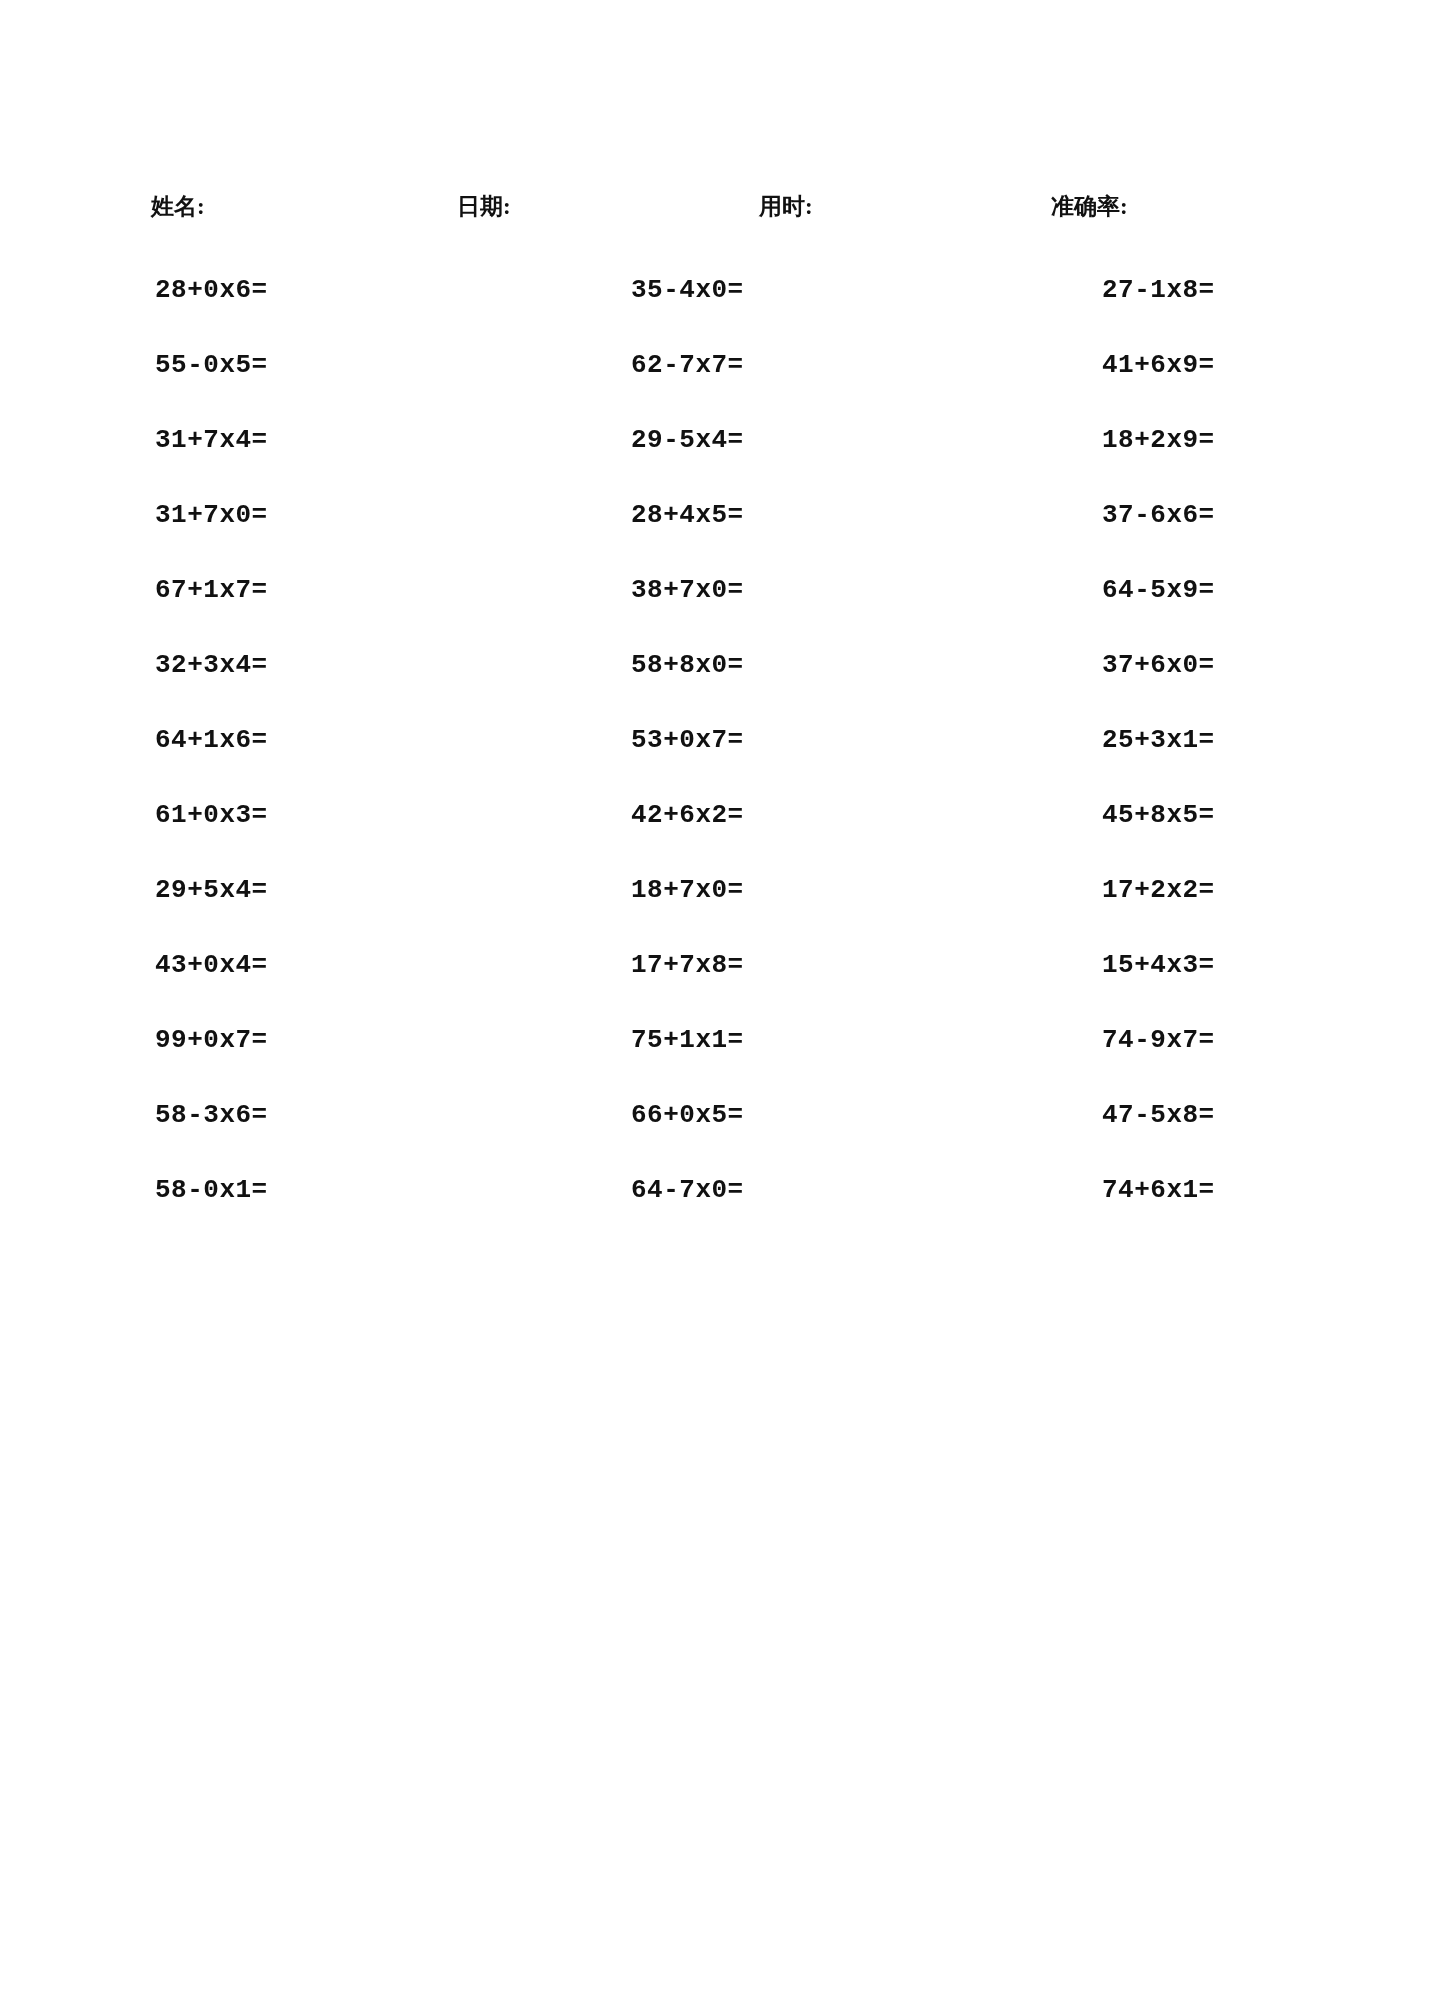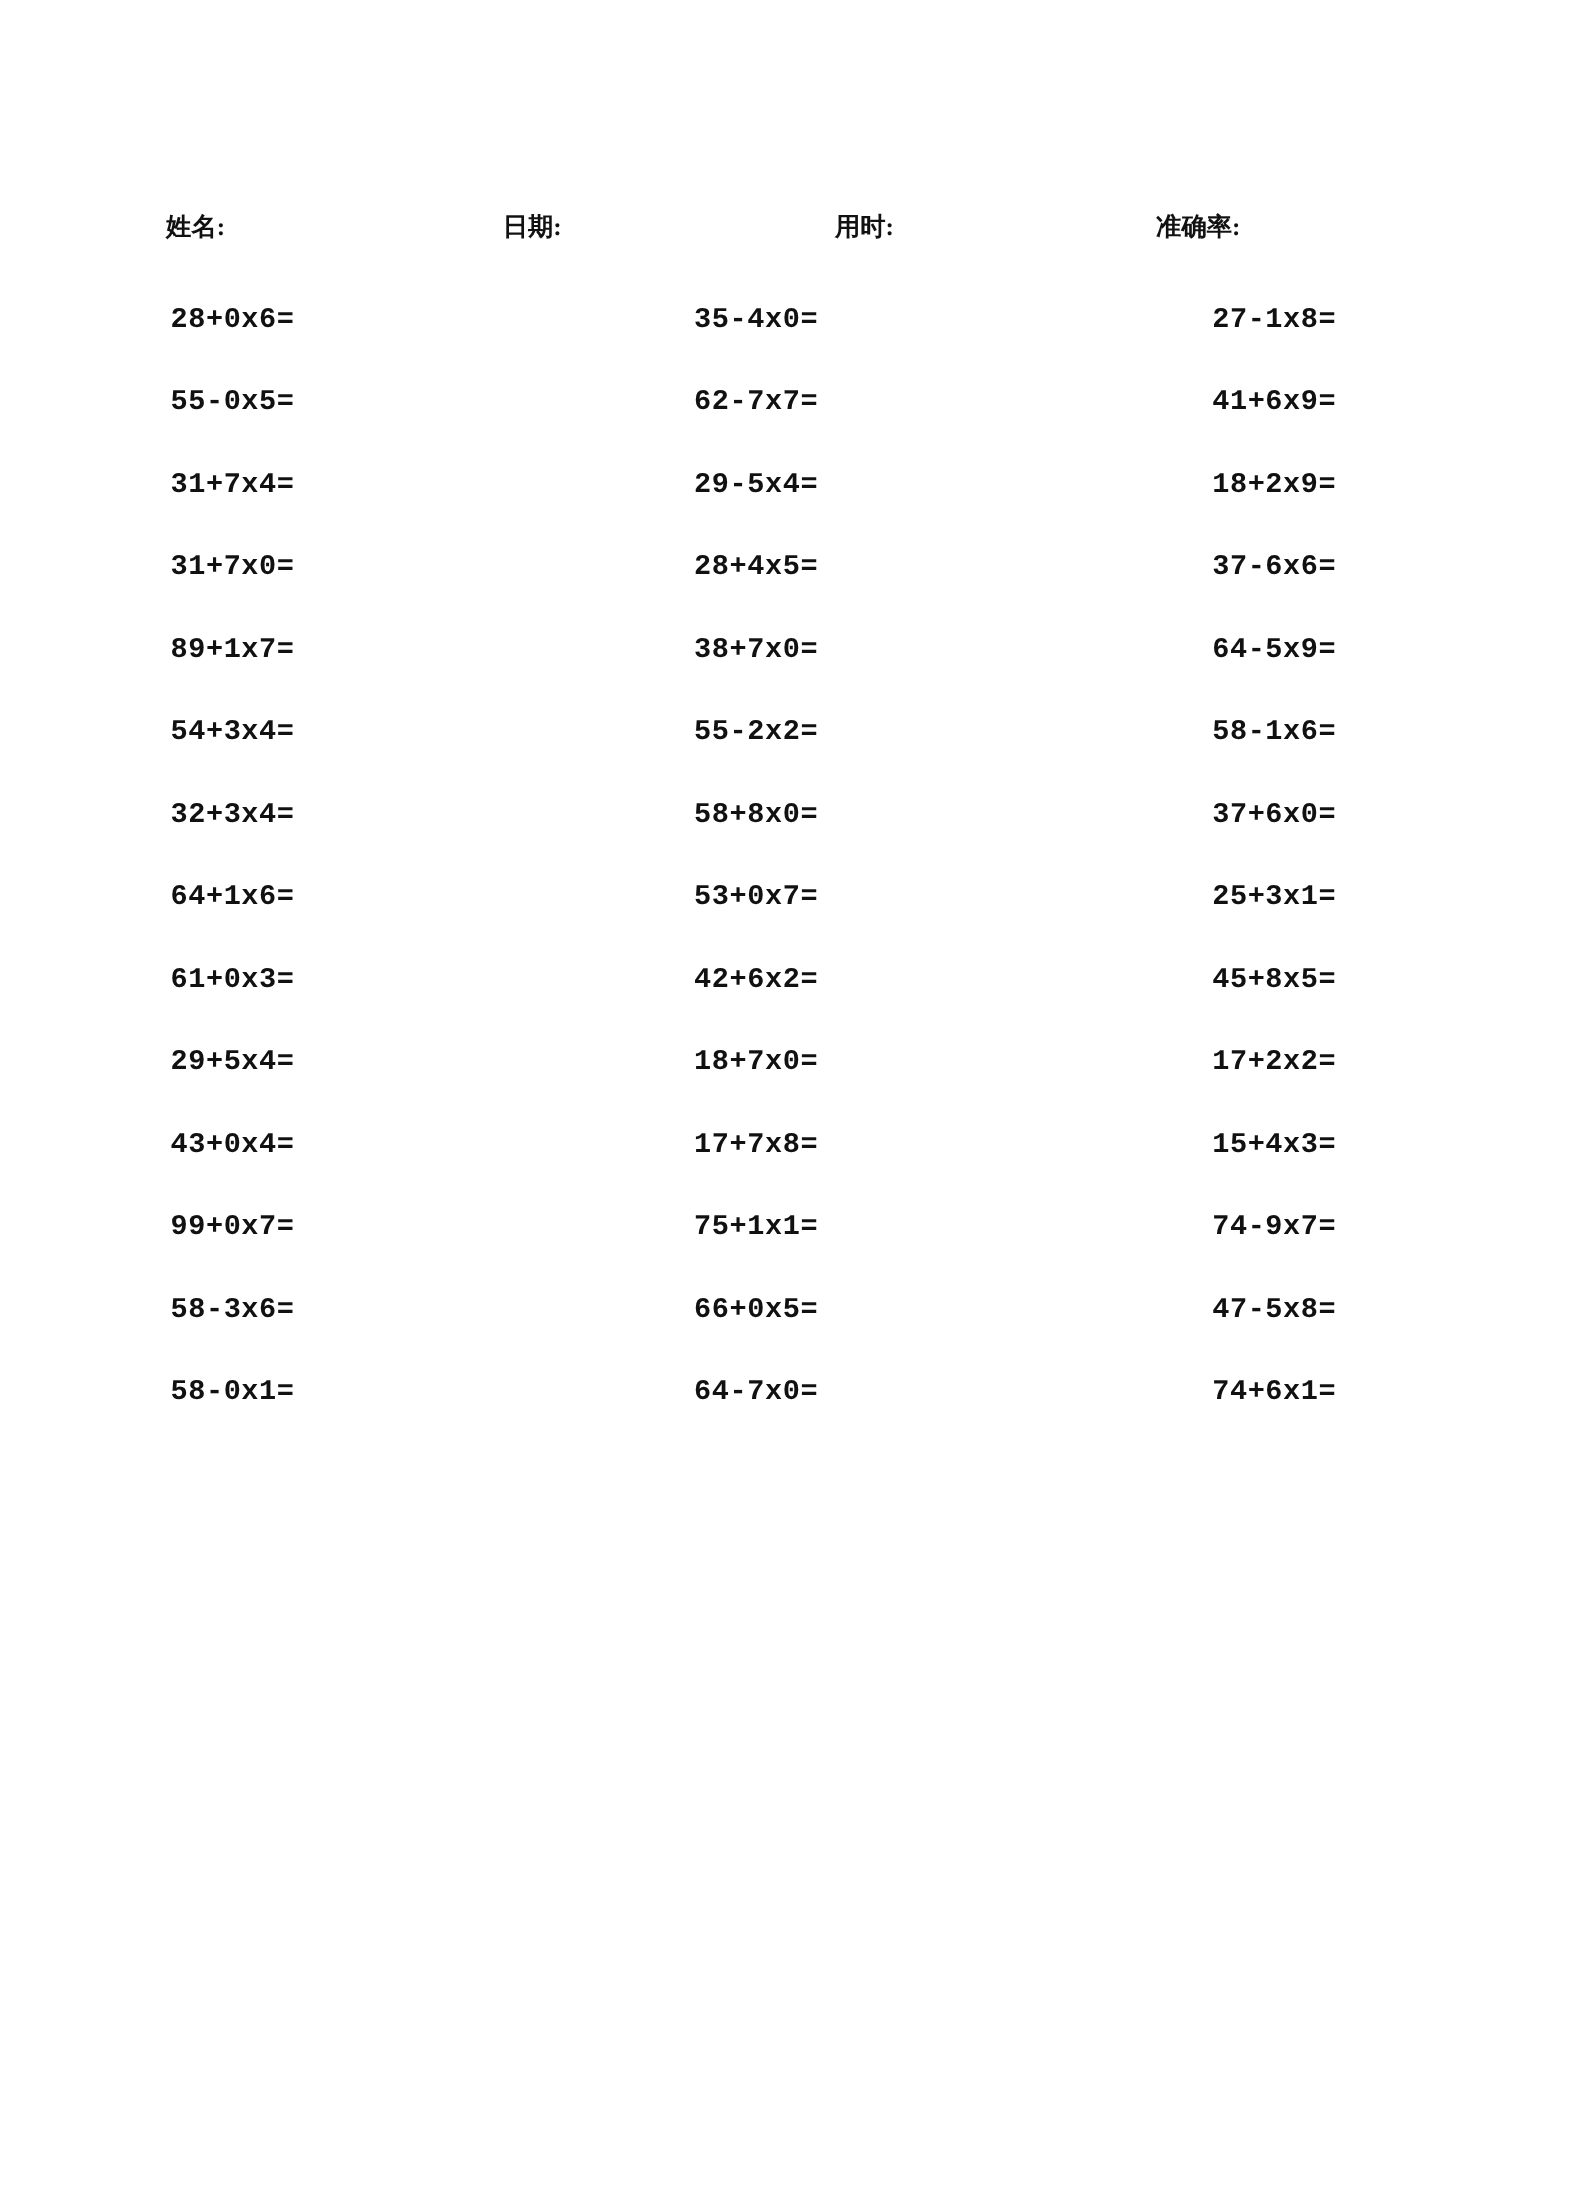--- a/index.html
+++ b/index.html
@@ -91,28 +91,23 @@
         <div class="problem-cell col-0">31+7x4=</div>
         <div class="problem-cell col-1">29-5x4=</div>
         <div class="problem-cell col-2">18+2x9=</div>
       </div>
       <div class="problem-row">
         <div class="problem-cell col-0">31+7x0=</div>
         <div class="problem-cell col-1">28+4x5=</div>
         <div class="problem-cell col-2">37-6x6=</div>
       </div>
       <div class="problem-row">
-        <div class="problem-cell col-0">89+1x7=</div>
+        <div class="problem-cell col-0">67+1x7=</div>
         <div class="problem-cell col-1">38+7x0=</div>
         <div class="problem-cell col-2">64-5x9=</div>
-      </div>
-      <div class="problem-row">
-        <div class="problem-cell col-0">54+3x4=</div>
-        <div class="problem-cell col-1">55-2x2=</div>
-        <div class="problem-cell col-2">58-1x6=</div>
       </div>
       <div class="problem-row">
         <div class="problem-cell col-0">32+3x4=</div>
         <div class="problem-cell col-1">58+8x0=</div>
         <div class="problem-cell col-2">37+6x0=</div>
       </div>
       <div class="problem-row">
         <div class="problem-cell col-0">64+1x6=</div>
         <div class="problem-cell col-1">53+0x7=</div>
         <div class="problem-cell col-2">25+3x1=</div>

